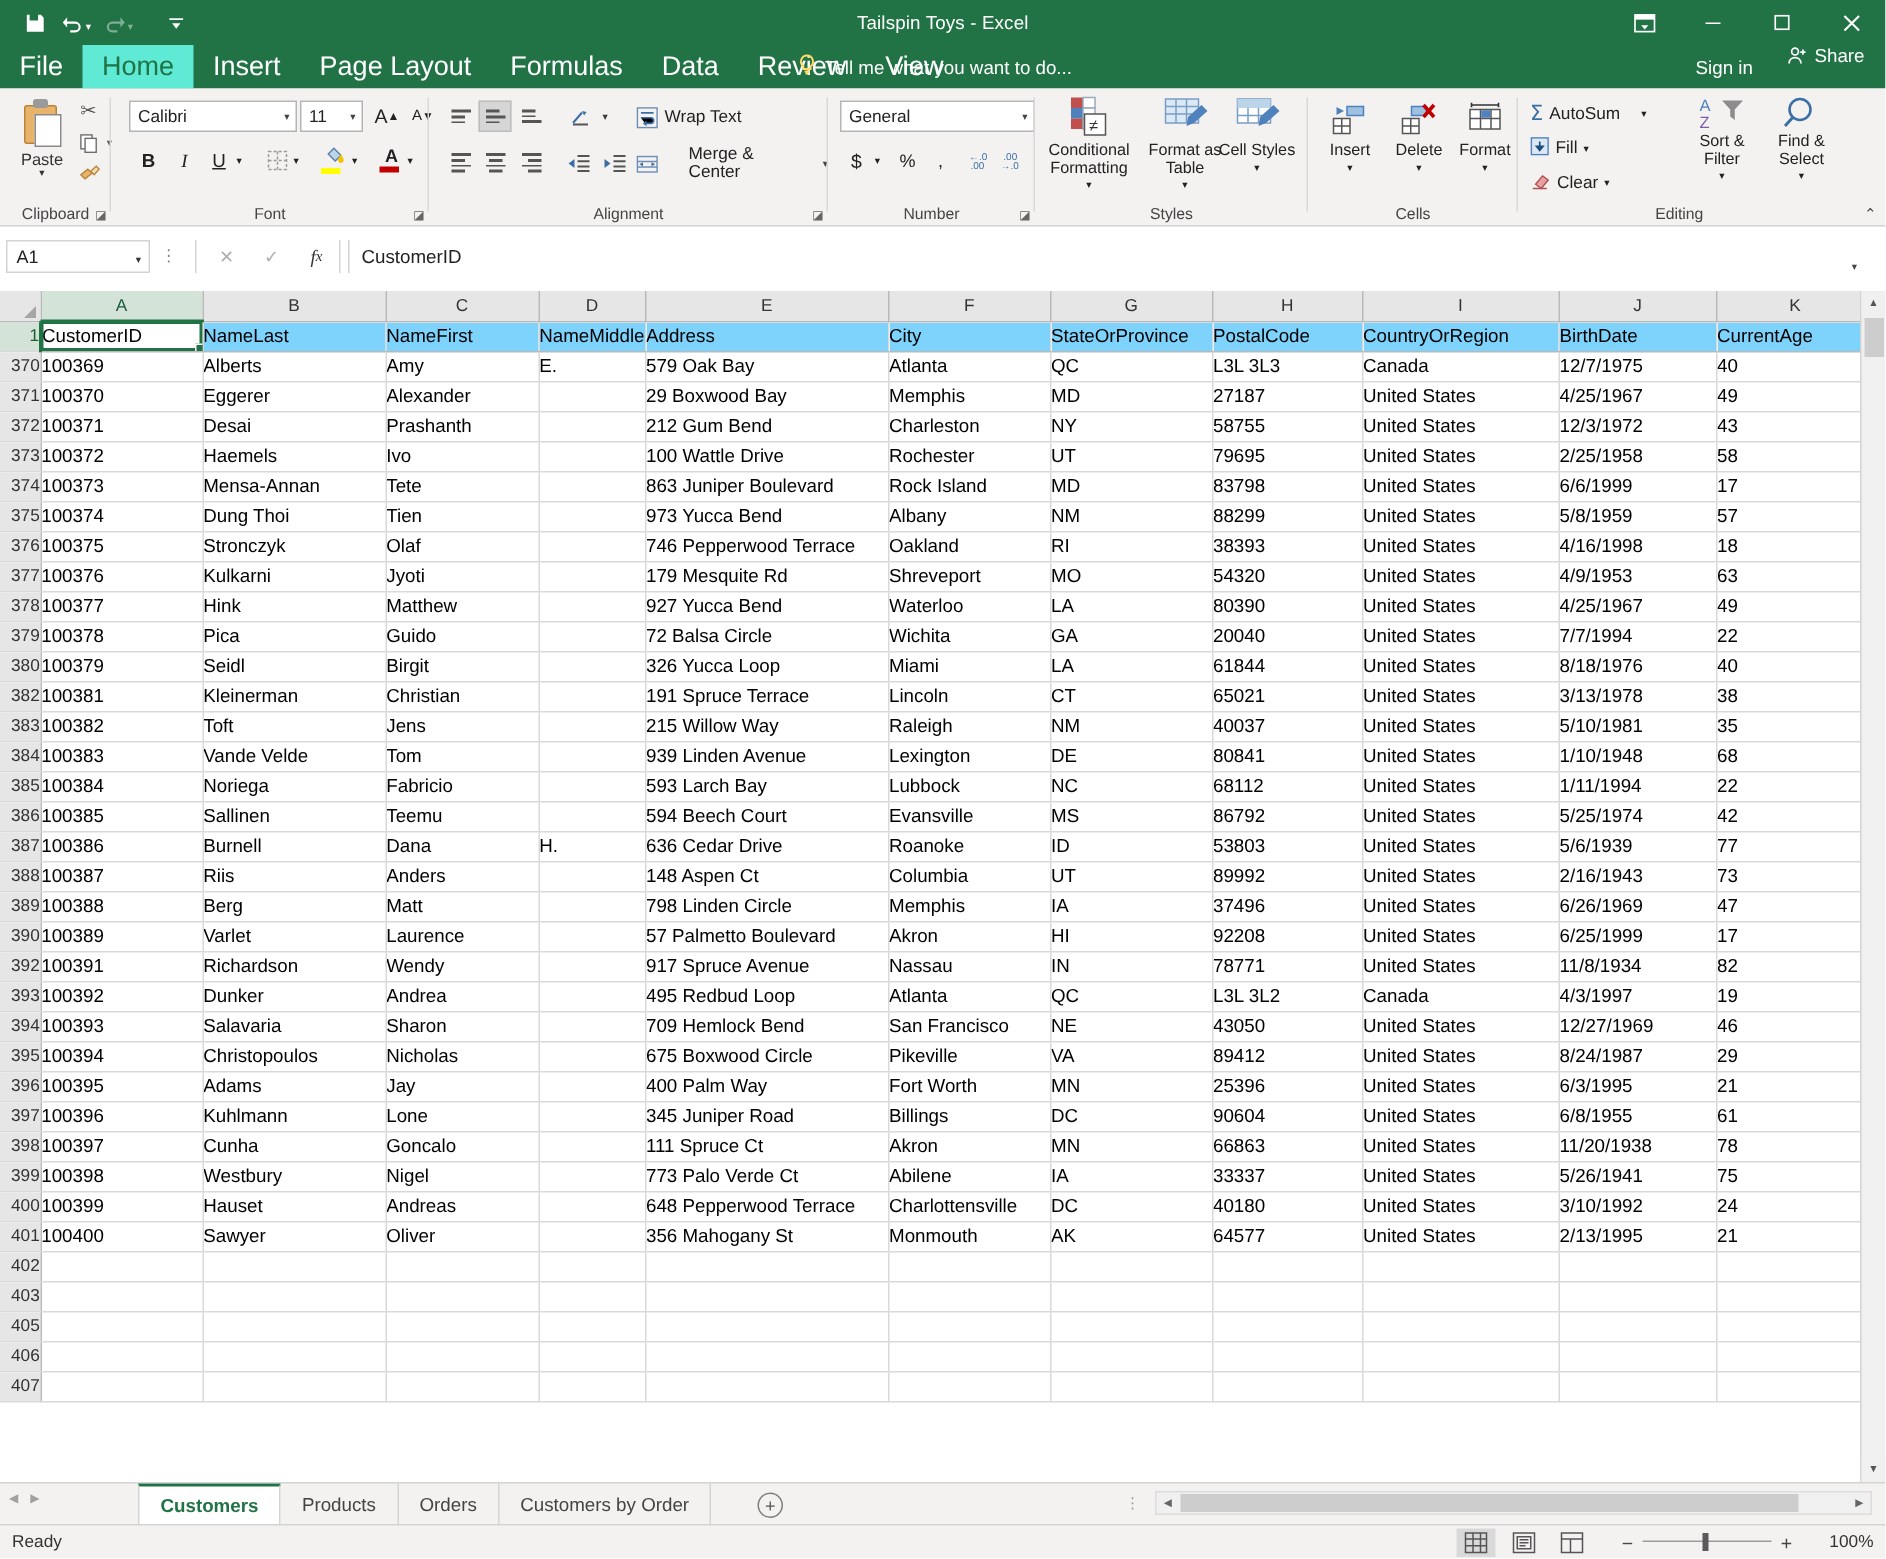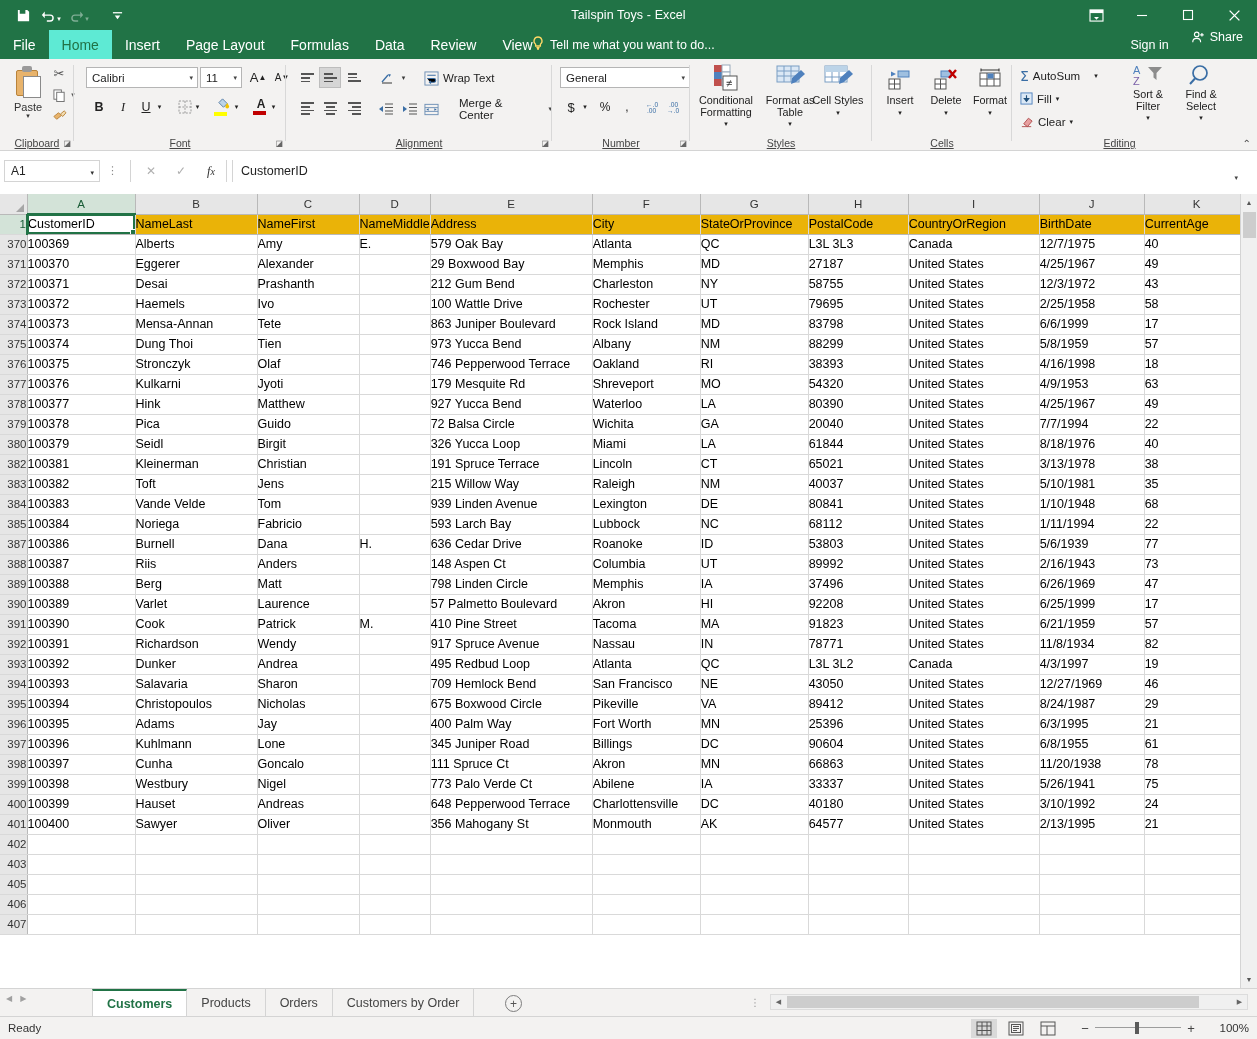--- a/index.html
+++ b/index.html
@@ -39,41 +39,41 @@
   .ribbon-display { width: 40px; }
 
   
   .tabsbar {
     position: absolute; top: 30px; left: 0; width: 1257px; height: 29px;
     background: #217346;
   }
   .tabs { position: absolute; left: 0; top: 0; height: 29px; display: flex; align-items: stretch; }
   .tab {
     padding: 0 13px; display: flex; align-items: center; justify-content: center;
-    font-size: 14px; color: #ffffff; height: 29px; white-space: nowrap;
+    font-size: 18px; color: #ffffff; height: 29px; white-space: nowrap;
   }
   .tab.active { background: #5eead4; color: #217346; font-weight: normal; }
   .tellme {
     position: absolute; left: 532px; top: 0; height: 29px; display: flex; align-items: center;
     font-size: 12.5px; color: #ffffff; gap: 6px;
   }
   .bulb { font-size: 12px; color: #ffd966; }
   .signin-wrap { position: absolute; right: 0; top: 0; height: 29px; display: flex; align-items: center; }
   .signin { font-size: 12.5px; color: #fff; padding: 0 12px; }
   .share { font-size: 12.5px; color: #fff; padding: 0 14px 0 10px; display: flex; align-items: flex-start; gap: 5px; height: 29px; }
 
   
   .ribbon {
     position: absolute; top: 59px; left: 0; width: 1257px; height: 92px;
     background: #f3f2f1; border-bottom: 1px solid #d4d4d4;
   }
   .grp { position: absolute; top: 0; height: 92px; }
   .grp-label {
     position: absolute; bottom: 2px; left: 0; width: 100%;
-    text-align: center; font-size: 10.5px; color: #444444; text-decoration: underline;
+    text-align: center; font-size: 10.5px; color: #444444;
   }
   .grp-div { position: absolute; top: 6px; width: 1px; height: 76px; background: #d8d8d8; }
   .dlg {
     position: absolute; bottom: 3px; right: 3px; font-size: 8px; color: #666;
   }
 
   
   .paste-btn {
     position: absolute; left: 6px; top: 5px; width: 44px; height: 66px;
     display: flex; flex-direction: column; align-items: center; justify-content: flex-start;
@@ -209,21 +209,21 @@
     width: 27px; height: 20px; background: #e6e6e6; color: #333;
     font-size: 11.5px; text-align: right; padding-right: 3px;
     border-right: 1px solid #b9b9b9; border-bottom: 1px solid #d9d9d9;
     overflow: hidden; white-space: nowrap;
   }
   td.rowhdr.selrow { background: #d3e3d8; color: #195c36; border-right: 2px solid #217346; }
   td.cell {
     height: 20px; border-right: 1px solid #d9d9d9; border-bottom: 1px solid #d9d9d9;
     padding: 0 4px; white-space: nowrap; overflow: hidden; background: #fff;
   }
-  td.cell.hdrrow { background: #eab308; border-bottom: 1px solid #b9b9b9; }
+  td.cell.hdrrow { background: #7dd3fc; border-bottom: 1px solid #b9b9b9; }
   td.cell.selcell {
     outline: 2px solid #217346; outline-offset: -2px; position: relative; background: #fff;
   }
   td.cell.selcell:after {
     content: ""; position: absolute; right: -2px; bottom: -2px; width: 5px; height: 5px;
     background: #217346; border: 1px solid #fff;
   }
 
   
   .vscroll {
@@ -982,20 +982,34 @@
             <td class="cell"></td>
             <td class="cell">593 Larch Bay</td>
             <td class="cell">Lubbock</td>
             <td class="cell">NC</td>
             <td class="cell">68112</td>
             <td class="cell">United States</td>
             <td class="cell">1/11/1994</td>
             <td class="cell">22</td>
           </tr>
           <tr>
+            <td class="rowhdr">386</td>
+            <td class="cell">100385</td>
+            <td class="cell">Sallinen</td>
+            <td class="cell">Teemu</td>
+            <td class="cell"></td>
+            <td class="cell">594 Beech Court</td>
+            <td class="cell">Evansville</td>
+            <td class="cell">MS</td>
+            <td class="cell">86792</td>
+            <td class="cell">United States</td>
+            <td class="cell">5/25/1974</td>
+            <td class="cell">42</td>
+          </tr>
+          <tr>
             <td class="rowhdr">387</td>
             <td class="cell">100386</td>
             <td class="cell">Burnell</td>
             <td class="cell">Dana</td>
             <td class="cell">H.</td>
             <td class="cell">636 Cedar Drive</td>
             <td class="cell">Roanoke</td>
             <td class="cell">ID</td>
             <td class="cell">53803</td>
             <td class="cell">United States</td>
@@ -1038,34 +1052,20 @@
             <td class="cell"></td>
             <td class="cell">57 Palmetto Boulevard</td>
             <td class="cell">Akron</td>
             <td class="cell">HI</td>
             <td class="cell">92208</td>
             <td class="cell">United States</td>
             <td class="cell">6/25/1999</td>
             <td class="cell">17</td>
           </tr>
           <tr>
-            <td class="rowhdr">391</td>
-            <td class="cell">100390</td>
-            <td class="cell">Cook</td>
-            <td class="cell">Patrick</td>
-            <td class="cell">M.</td>
-            <td class="cell">410 Pine Street</td>
-            <td class="cell">Tacoma</td>
-            <td class="cell">MA</td>
-            <td class="cell">91823</td>
-            <td class="cell">United States</td>
-            <td class="cell">6/21/1959</td>
-            <td class="cell">57</td>
-          </tr>
-          <tr>
             <td class="rowhdr">392</td>
             <td class="cell">100391</td>
             <td class="cell">Richardson</td>
             <td class="cell">Wendy</td>
             <td class="cell"></td>
             <td class="cell">917 Spruce Avenue</td>
             <td class="cell">Nassau</td>
             <td class="cell">IN</td>
             <td class="cell">78771</td>
             <td class="cell">United States</td>

